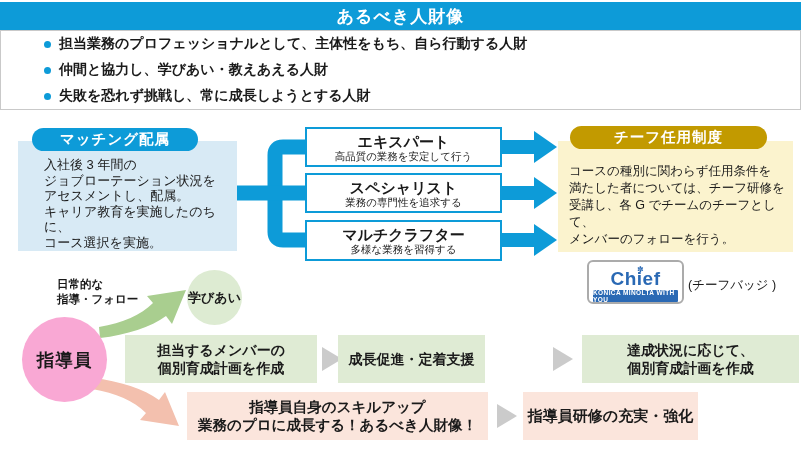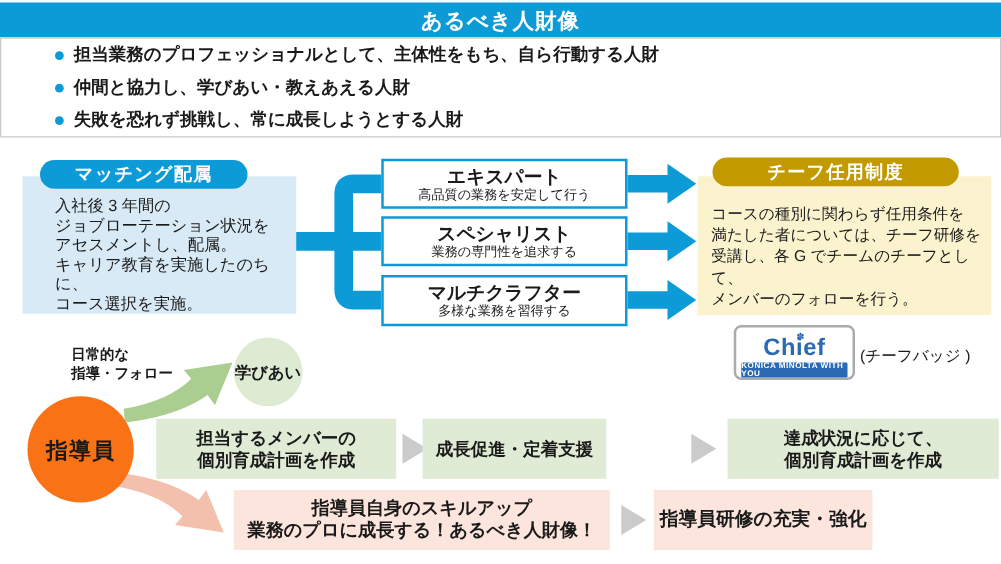--- a/index.html
+++ b/index.html
@@ -57,21 +57,21 @@
   .chief-caption { position:absolute; left:688px; top:277px; font-size:12.5px; }
 
   
   .daily-label { position:absolute; left:57px; top:277px; font-weight:bold;
                  font-size:11.5px; line-height:15px; }
   .circle { position:absolute; border-radius:50%; display:flex; align-items:center;
             justify-content:center; font-weight:bold; text-align:center; z-index:2; }
   .circle-member { left:187px; top:270px; width:55px; height:55px;
                    background:#DDEBD2; font-size:13px; }
   .circle-instructor { left:22px; top:317px; width:85px; height:85px;
-                       background:#f97316; font-size:17.5px; letter-spacing:1px; }
+                       background:#f9a8d4; font-size:17.5px; letter-spacing:1px; }
 
   
   .flow-box { position:absolute; height:48px; display:flex; flex-direction:column;
               justify-content:center; text-align:center; z-index:2; }
   .flow-box div { font-weight:bold; font-size:14px; line-height:18px; }
   .green { background:#DFEBD4; }
   .pink  { background:#FBE5DC; }
   .gb1 { left:125px; top:335px; width:192px; }
   .gb2 { left:338px; top:335px; width:147px; }
   .gb3 { left:582px; top:335px; width:217px; }

